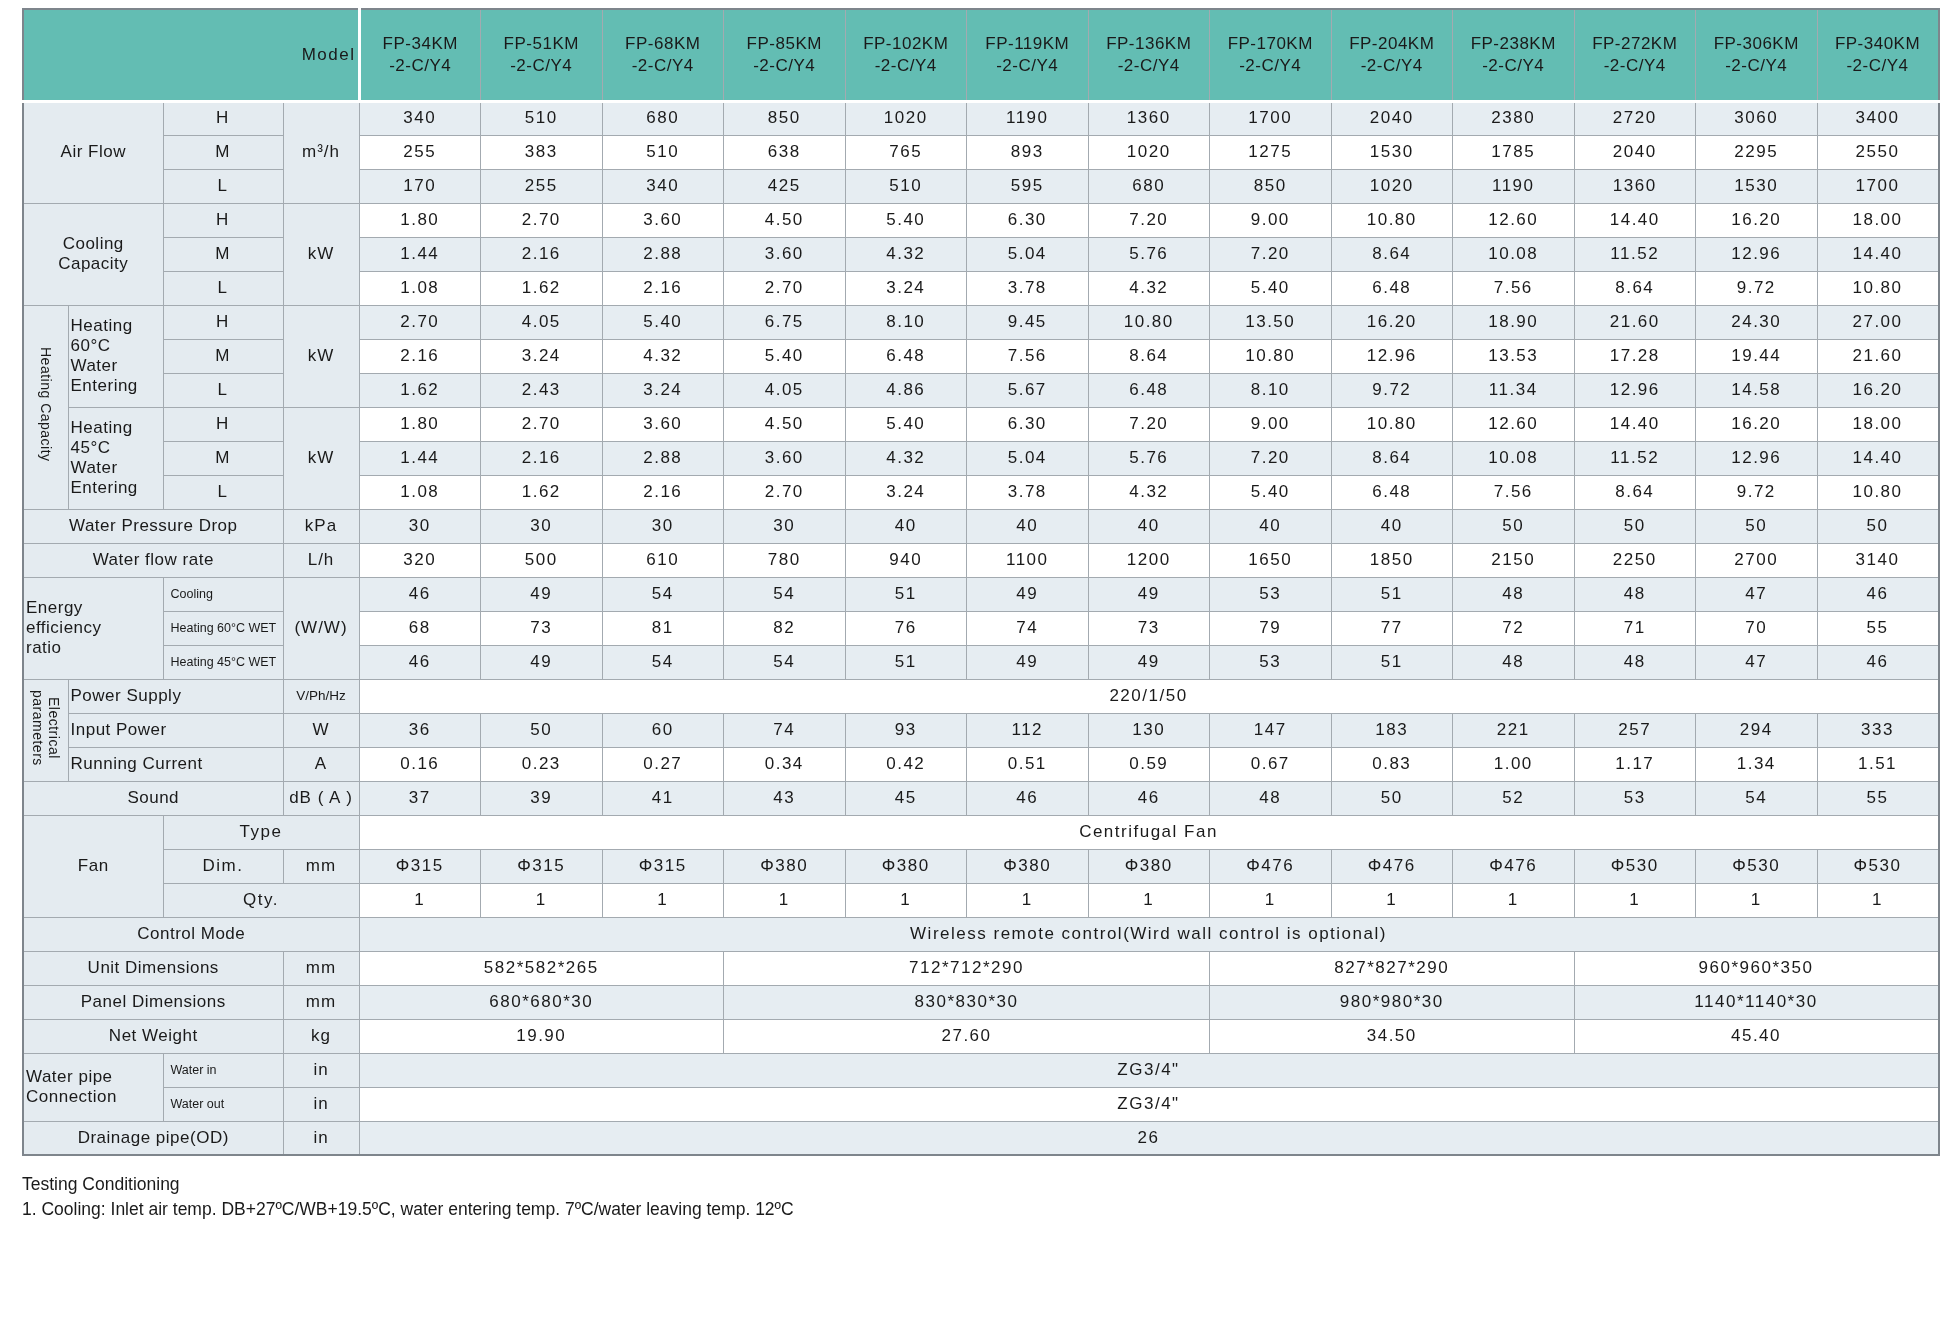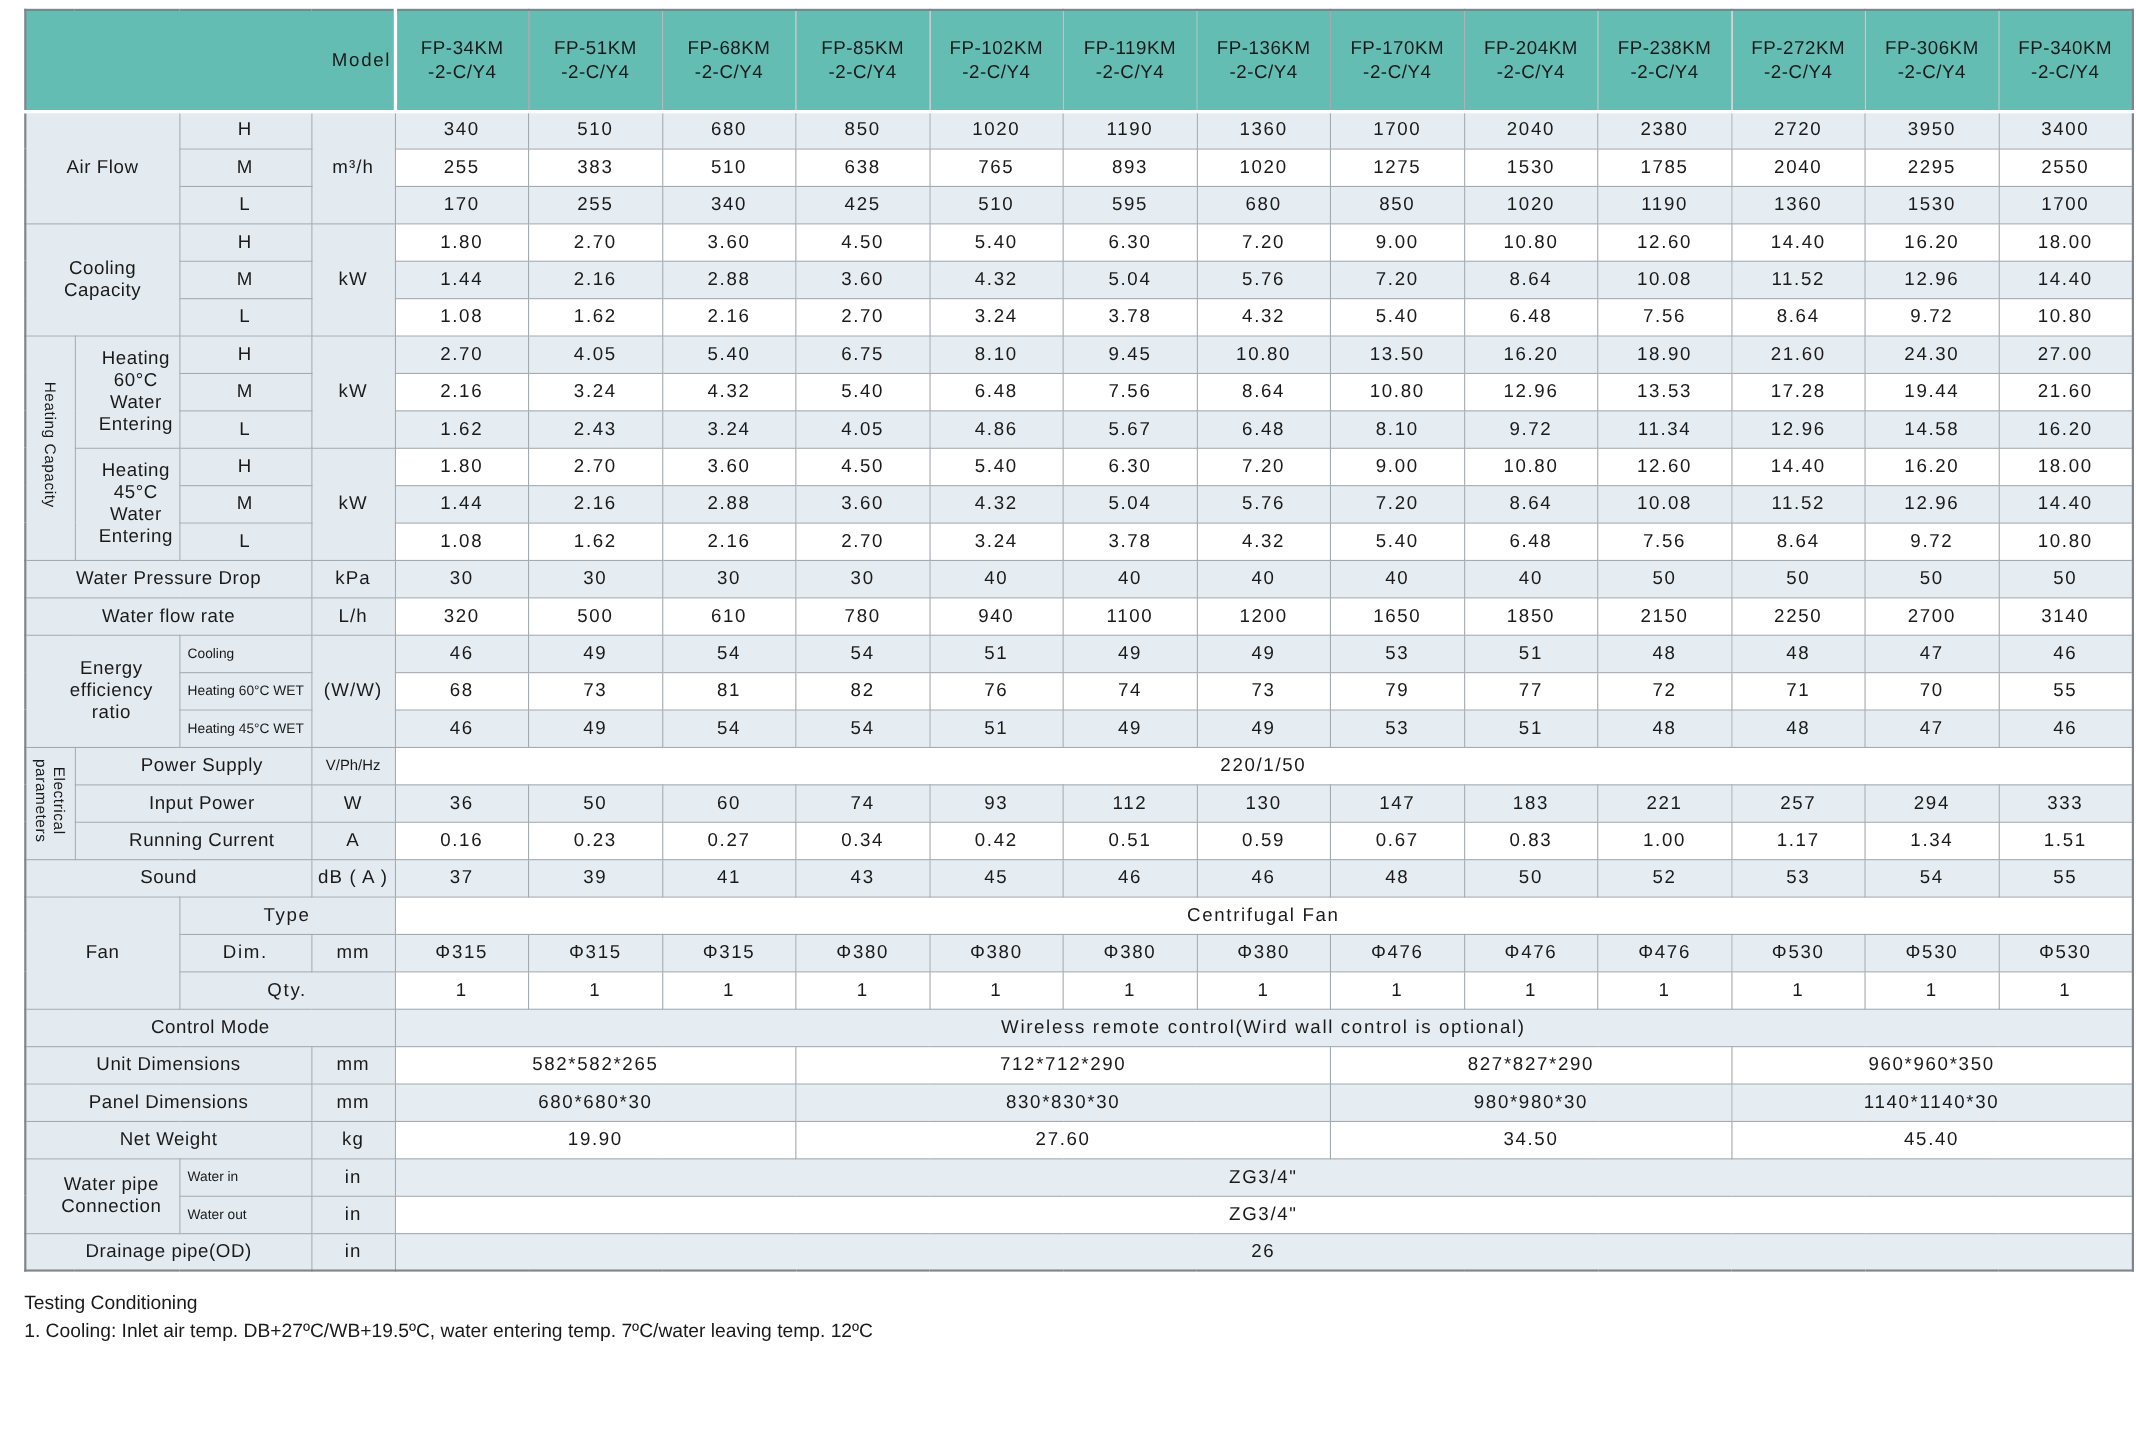--- a/index.html
+++ b/index.html
@@ -33,21 +33,21 @@
   }
   tbody tr{height:34px;}
   tbody tr:first-child{height:92px;}
   tbody tr:first-child td{border-bottom:3px solid #FFFFFF;}
   
   td.ml{background:var(--teal);border-right:3px solid #FFFFFF;text-align:right;}
   td.mh{background:var(--teal);line-height:1.3;letter-spacing:0.5px;}
   
   td.lab,td.labl,td.sub,td.subl,td.unit,td.units,td.vlab{background:var(--label);}
   td.lab{letter-spacing:0.5px;}
-  td.labl{text-align:center;padding-left:18px;letter-spacing:0.5px;}
+  td.labl{text-align:left;padding-left:2px;letter-spacing:0.5px;}
   td.subl{text-align:left;padding-left:7px;font-size:12.5px;letter-spacing:0;}
   td.unit{letter-spacing:1px;margin-top:24px;}
   td.units{font-size:13.5px;letter-spacing:0;margin-left:16px;}
   td.vlab{padding:0;}
   td.vlab span{
     writing-mode:vertical-rl;
     display:inline-block;
     font-size:14px;
     letter-spacing:0.5px;
     line-height:1.15;
@@ -123,21 +123,21 @@
           <td class="d">510</td>
           <td class="d">680</td>
           <td class="d">850</td>
           <td class="d">1020</td>
           <td class="d">1190</td>
           <td class="d">1360</td>
           <td class="d">1700</td>
           <td class="d">2040</td>
           <td class="d">2380</td>
           <td class="d">2720</td>
-          <td class="d">3950</td>
+          <td class="d">3060</td>
           <td class="d">3400</td>
         </tr>
         <tr>
           <td class="sub">M</td>
           <td class="d">255</td>
           <td class="d">383</td>
           <td class="d">510</td>
           <td class="d">638</td>
           <td class="d">765</td>
           <td class="d">893</td>

